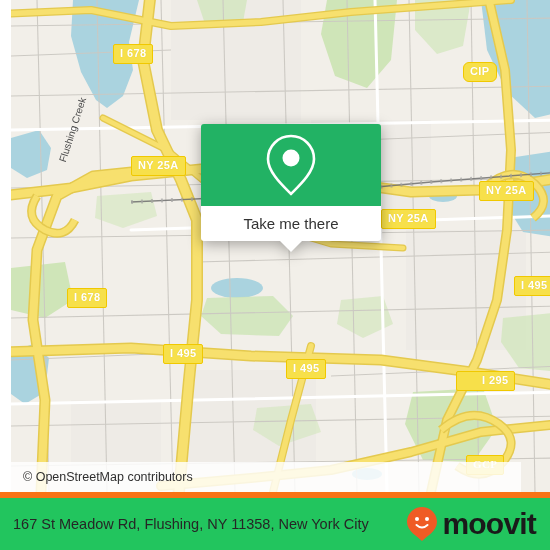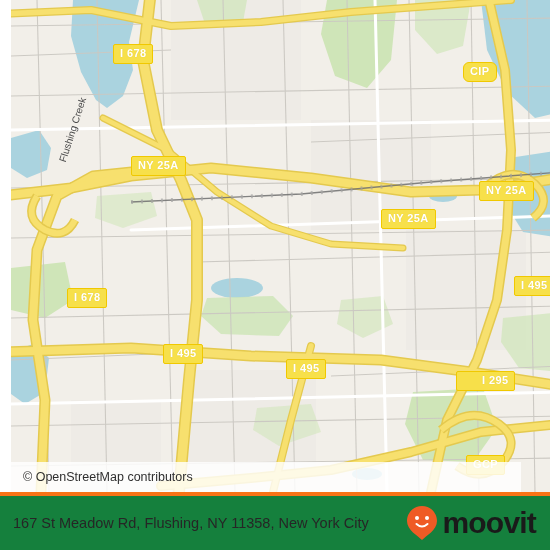--- a/index.html
+++ b/index.html
@@ -122,22 +122,22 @@
     padding-left: 12px;
   }
 
   
   #footer {
     position: absolute;
     left: 0;
     top: 492px;
     width: 550px;
     height: 58px;
-    background: #15803d;
-    border-top: 4px solid #f97316;
+    background: #22c55e;
+    border-top: 6px solid #f97316;
     display: flex;
     align-items: center;
     justify-content: space-between;
     box-sizing: border-box;
     padding: 0 14px 0 13px;
   }
   #footer-address {
     font-family: "Liberation Sans", sans-serif;
     font-size: 14.5px;
     color: #262626;
@@ -283,24 +283,36 @@
     <div class="shield" style="left:102px; top:44px;">I 678</div>
     <div class="shield" style="left:452px; top:62px;border-radius:6px;">CIP</div>
     <div class="shield" style="left:120px; top:156px;">NY 25A</div>
     <div class="shield" style="left:468px; top:181px;">NY 25A</div>
     <div class="shield" style="left:370px; top:209px;">NY 25A</div>
     <div class="shield" style="left:56px;  top:288px;">I 678</div>
     <div class="shield" style="left:503px; top:276px;">I 495</div>
     <div class="shield" style="left:152px; top:344px;">I 495</div>
     <div class="shield" style="left:275px; top:359px;">I 495</div>
     <div class="shield" style="left:445px; top:371px;padding-left:25px;">I 295</div>
-    <div class="shield" style="left:455px; top:455px;">GCP</div>
+    <div class="shield" style="left:455px; top:455px;font-family:Liberation Serif, serif;">GCP</div>
 
     <div class="water-label" style="left:46px; top:160px; transform: rotate(-72deg); transform-origin: left top;">Flushing Creek</div>
 
+    <div id="callout">
+      <div id="callout-top">
+        <svg width="56" height="66" viewBox="0 0 56 66" aria-hidden="true">
+          <path d="M28 4 C15.3 4 5 14.3 5 27 C5 40 19 53 28 62 C37 53 51 40 51 27 C51 14.3 40.7 4 28 4 Z" fill="none" stroke="#ffffff" stroke-width="2.6" stroke-linejoin="round"></path>
+          <circle cx="28" cy="26" r="8.5" fill="#ffffff"></circle>
+        </svg>
+      </div>
+      <div id="callout-bottom">
+        <span id="callout-label">Take me there</span>
+        <div id="callout-tail"></div>
+      </div>
+    </div>
 
     <div id="attribution">
       <span id="attribution-text">© OpenStreetMap contributors</span>
     </div>
   </div>
 
   <div id="footer">
     <div id="footer-address">167 St Meadow Rd, Flushing, NY 11358, New York City</div>
     <div id="brand">
       <svg width="32" height="36" viewBox="0 0 32 36" aria-hidden="true">

